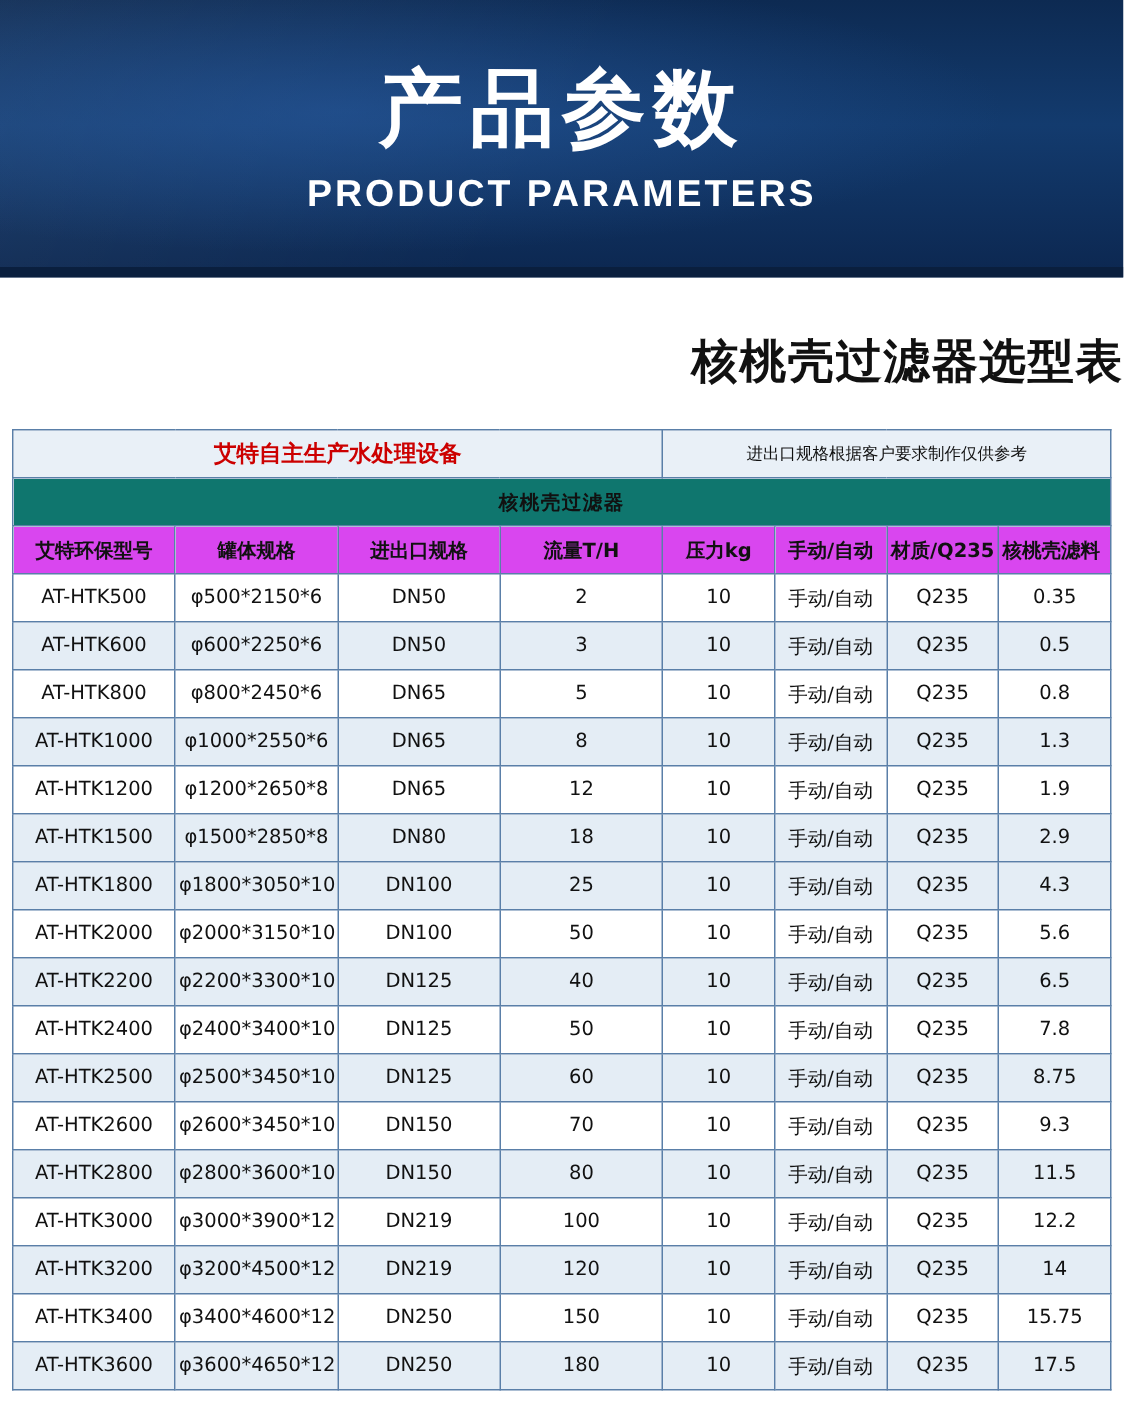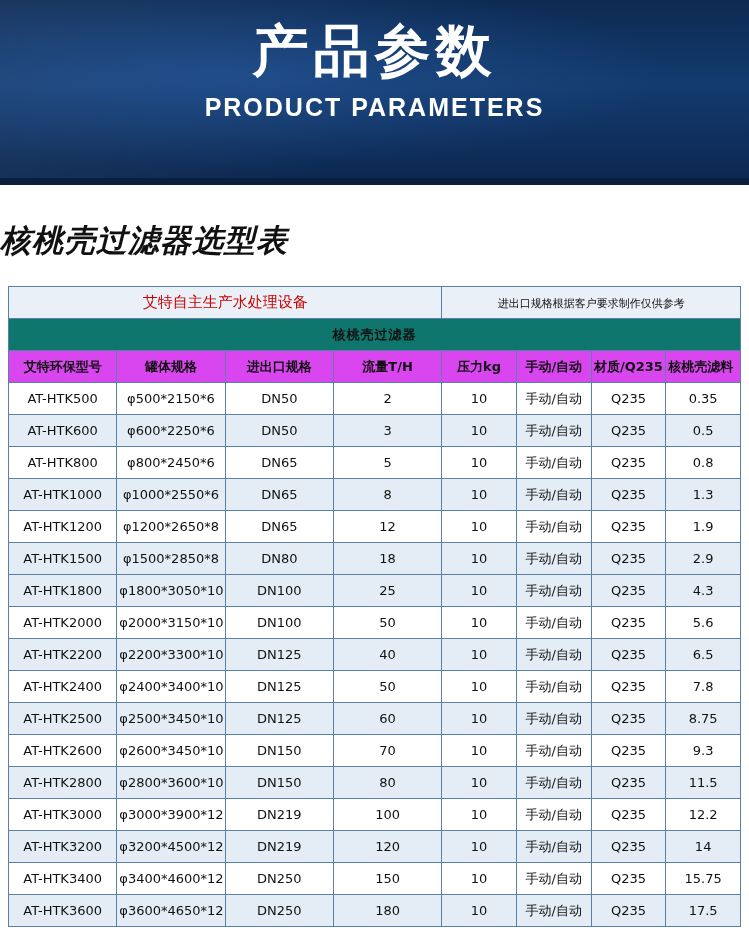--- a/index.html
+++ b/index.html
@@ -36,50 +36,49 @@
     left: 0;
     bottom: 0;
     width: 100%;
     height: 7px;
     background: #0a1f3e;
   }
   .banner-inner {
     position: relative;
     z-index: 2;
     text-align: center;
-    padding-top: 20px;
+    padding-top: 42px;
   }
   .banner-cn {
     color: #ffffff;
     font-size: 56px;
     font-weight: bold;
     letter-spacing: 5px;
     line-height: 1.12;
     font-family: "DejaVu Sans", "Liberation Sans", sans-serif;
   }
   .banner-en {
     color: #ffffff;
     font-size: 25px;
     font-weight: bold;
     letter-spacing: 2px;
     margin-top: 10px;
     font-family: "Liberation Sans", sans-serif;
   }
 
   
   .page-title {
-    text-align: left;
+    text-align: right;
     font-size: 31px;
     font-weight: bold;
     color: #111111;
     margin-top: 35px;
     margin-bottom: 24px;
     letter-spacing: 1px;
     font-family: "DejaVu Sans", "Liberation Sans", sans-serif;
-    font-style: italic;
   }
 
   
   .table-wrap {
     padding: 0 8px;
   }
   table.spec {
     width: 733px;
     border-collapse: collapse;
     table-layout: fixed;
@@ -94,21 +93,21 @@
     padding: 0 2px;
     white-space: nowrap;
     overflow: hidden;
   }
   .row-banner td {
     height: 30px;
     background: #e9f0f7;
   }
   .banner-brand {
     color: #cc0000;
-    font-weight: normal;
+    font-weight: bold;
     font-size: 15px;
   }
   .banner-note {
     color: #111111;
     font-size: 11px;
   }
   .row-subtitle td {
     height: 38px;
     background: #0f766e;
     font-size: 19px;

